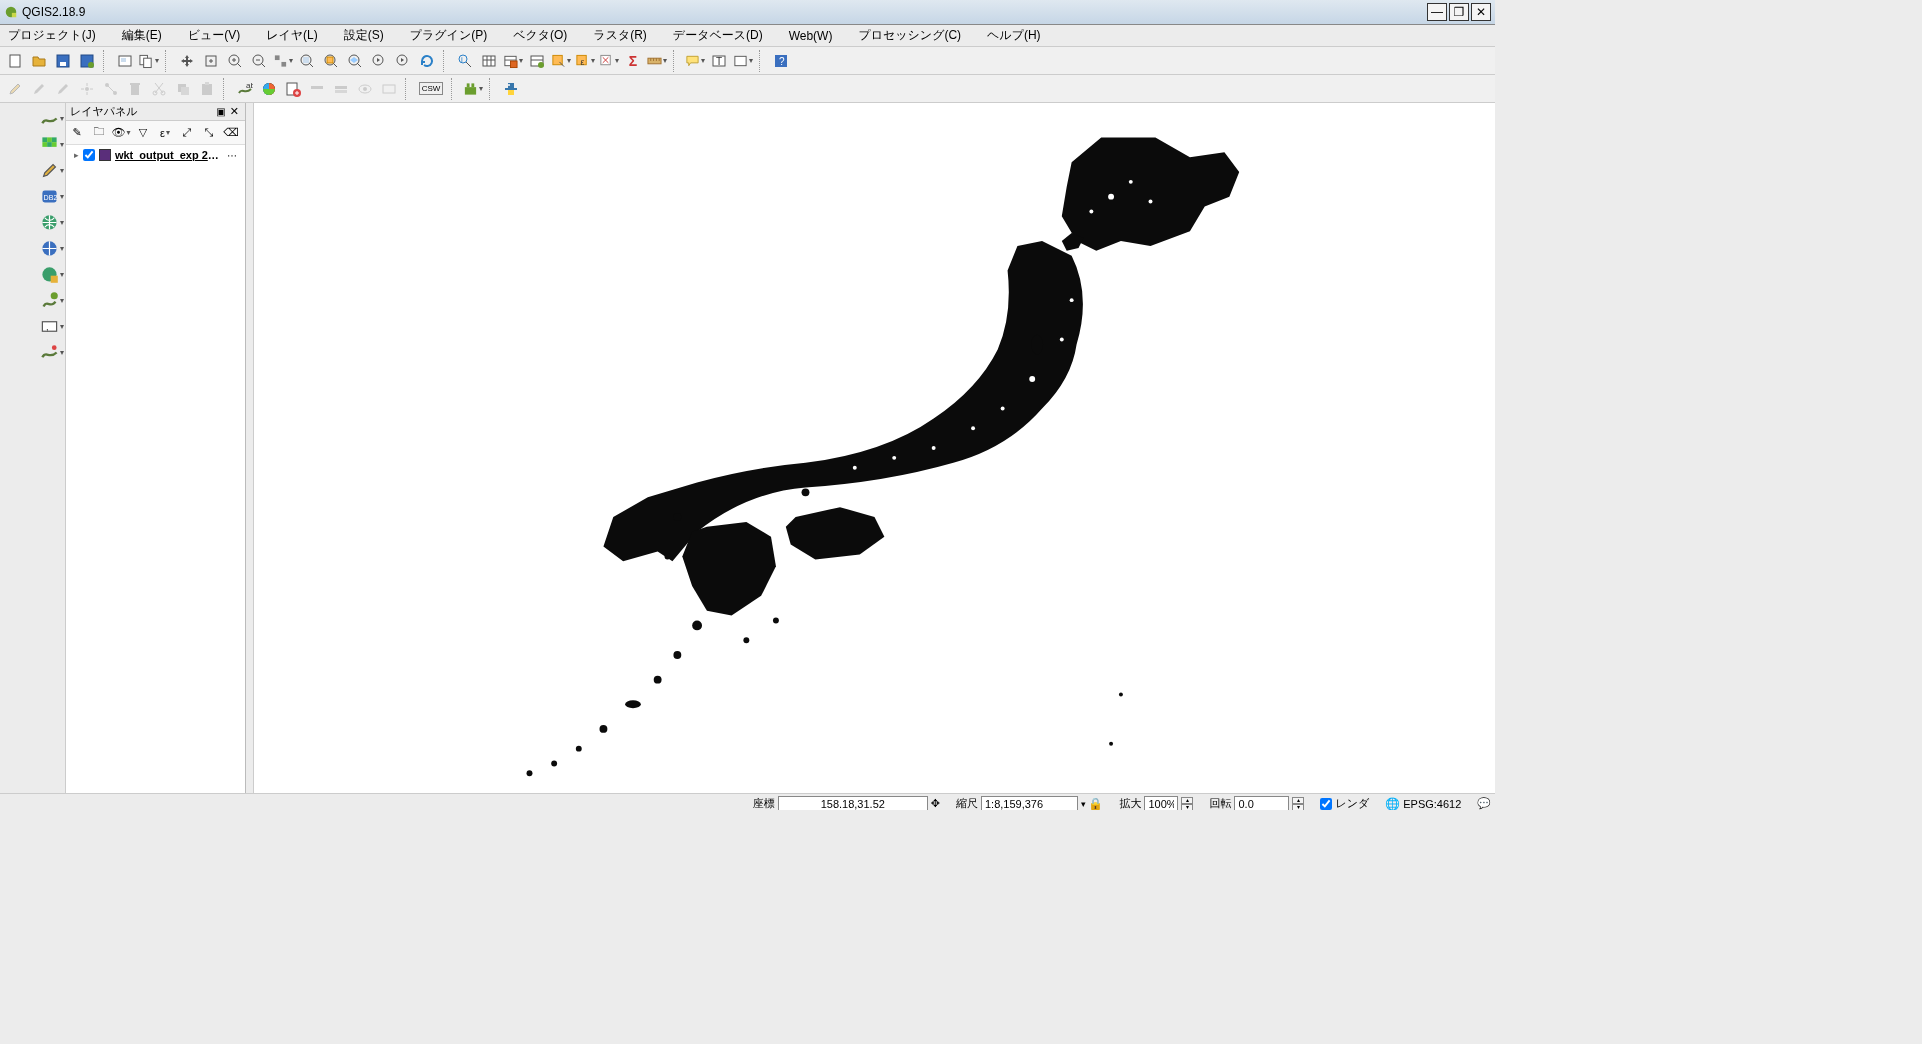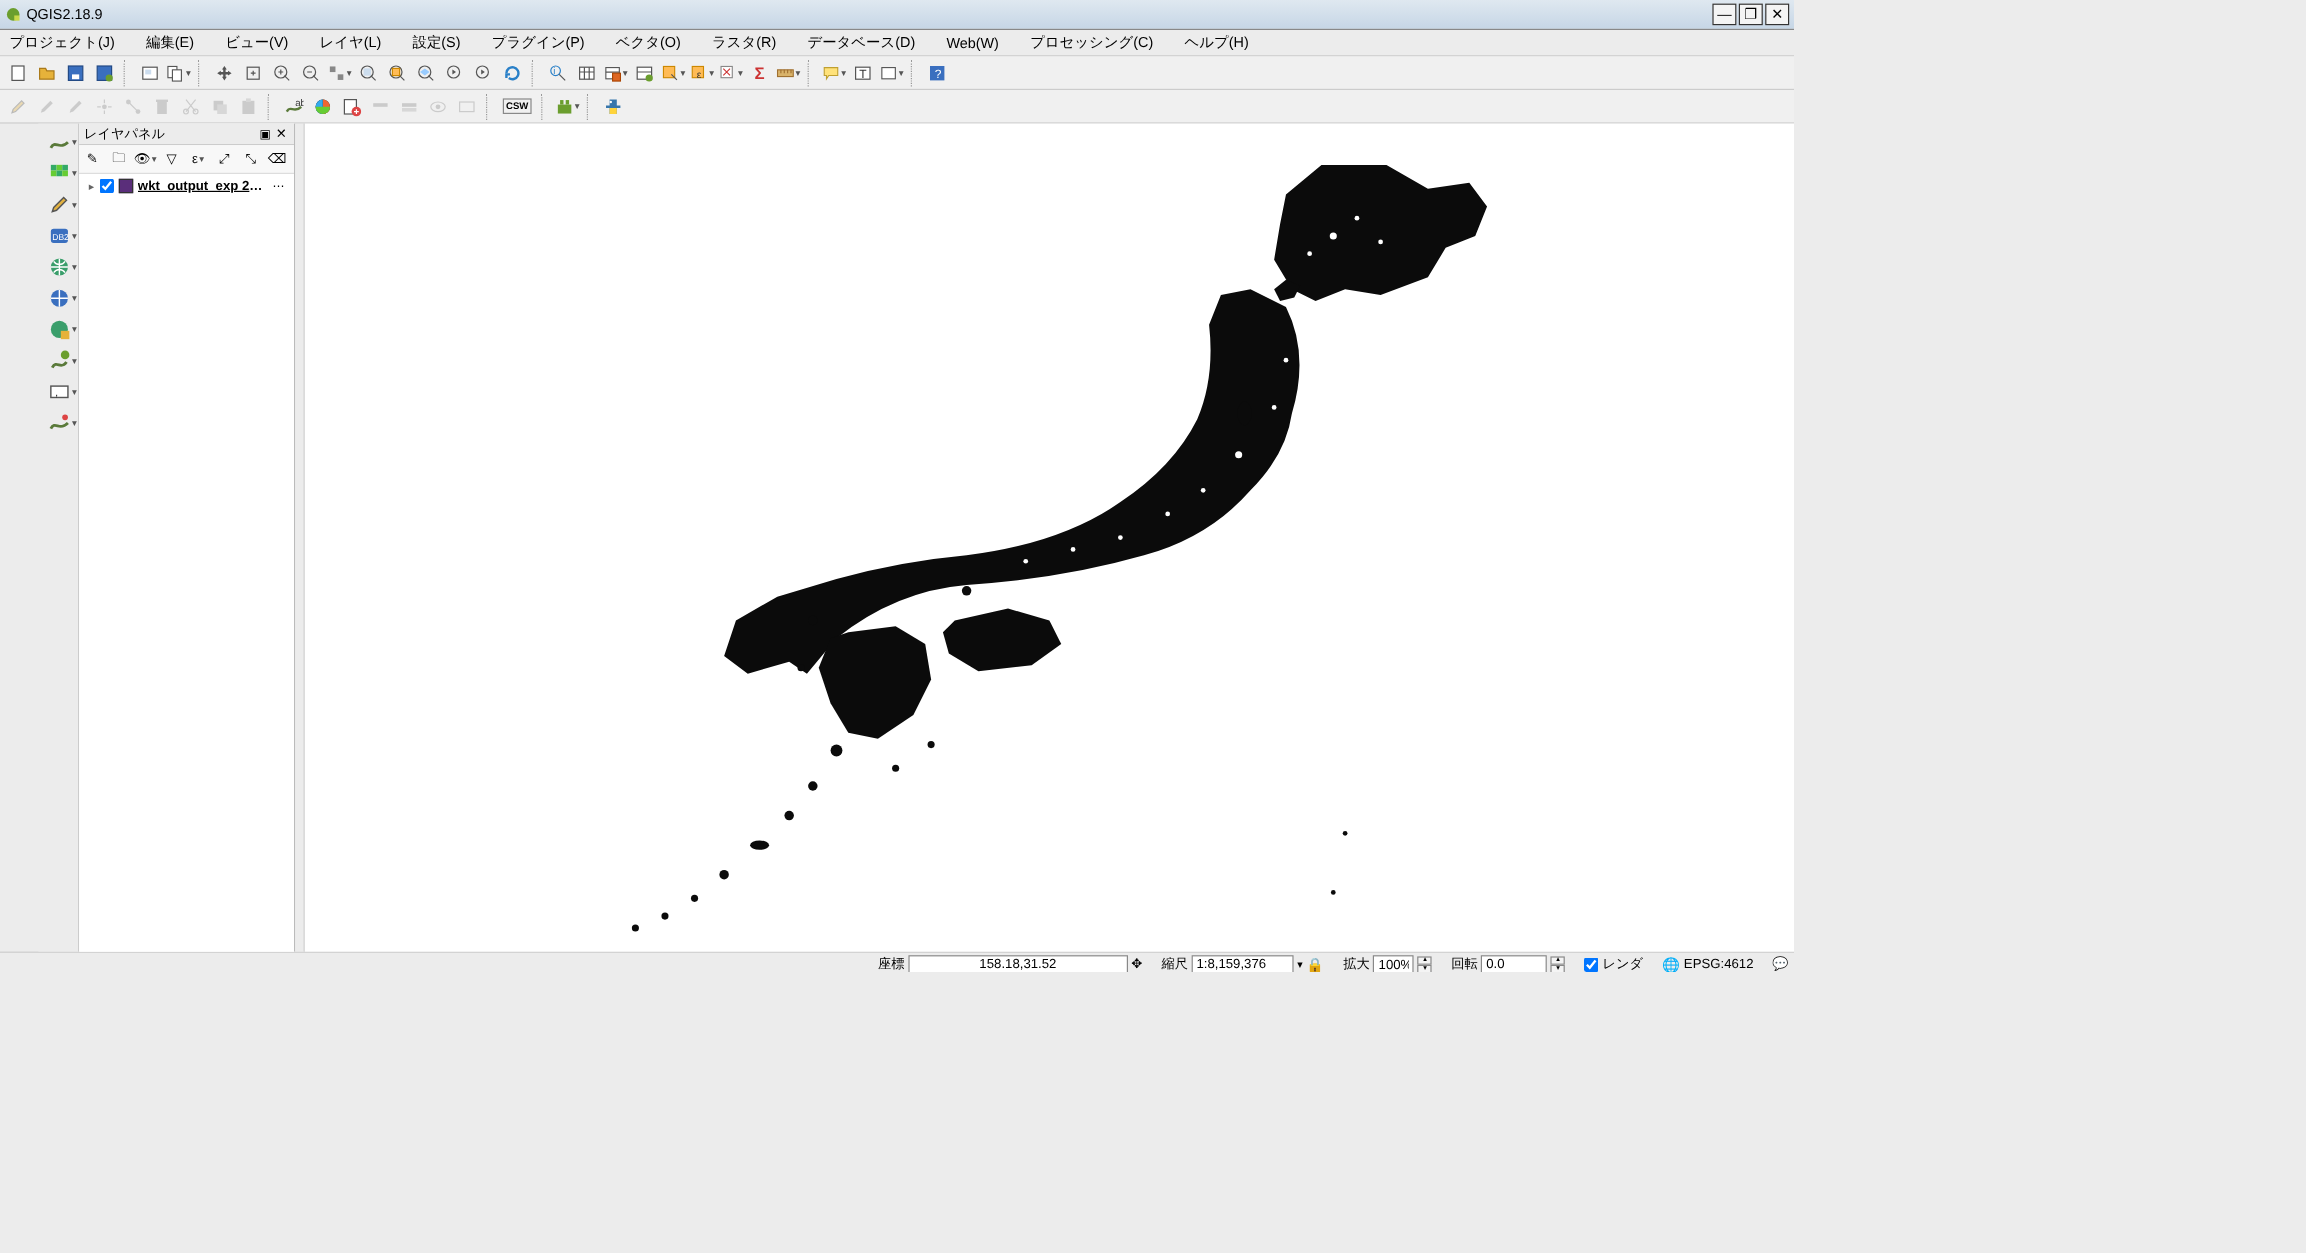--- a/index.html
+++ b/index.html
@@ -351,21 +351,21 @@
         <ellipse cx="8" cy="8" rx="6" ry="4" fill="none" stroke="#888"></ellipse>
         <circle cx="8" cy="8" r="2" fill="#888"></circle>
       </svg>
     </div>
   <div class="tb-btn disabled">
       <svg viewBox="0 0 16 16">
         <rect x="2" y="4" width="12" height="8" fill="none" stroke="#888"></rect>
       </svg>
     </div>
   <div class="tb-sep"></div>
-  <div class="tb-btn" style="width:30px;font-weight:bold;">
+  <div class="tb-btn" style="width:30px;">
       <span style="font-size:8px;border:1px solid #888;padding:1px 2px;">CSW</span>
     </div>
   <div class="tb-sep"></div>
   <div class="tb-btn tb-drop">
       <svg viewBox="0 0 16 16">
         <rect x="2" y="6" width="12" height="8" fill="#6b9e2e"></rect>
         <rect x="4" y="2" width="3" height="4" fill="#6b9e2e"></rect>
         <rect x="9" y="2" width="3" height="4" fill="#6b9e2e"></rect>
       </svg>
     </div>
@@ -538,26 +538,26 @@
         <circle cx="750" cy="600" r="2"></circle>
         <circle cx="740" cy="650" r="2"></circle>
       </g>
     </svg>
   </div>
 </div>
 
 <div class="status-bar">
   <div class="status-field">
     <span>座標</span>
-    <input class="status-input" style="width: 183px; text-align: center;" value="158.18,31.52">
+    <input class="status-input" style="width: 150px; text-align: center;" value="158.18,31.52">
     <span>✥</span>
   </div>
   <div class="status-field">
     <span>縮尺</span>
-    <input class="status-input" style="width: 85px;" value="1:8,159,376">
+    <input class="status-input" style="width: 97px;" value="1:8,159,376">
     <span style="font-size:9px;">▾</span>
     <span class="lock-icon">🔒</span>
   </div>
   <div class="status-field">
     <span>拡大</span>
     <input class="status-input" style="width: 34px;" value="100%">
     <span class="spinner">
         <span>▴</span>
         <span>▾</span>
       </span>

